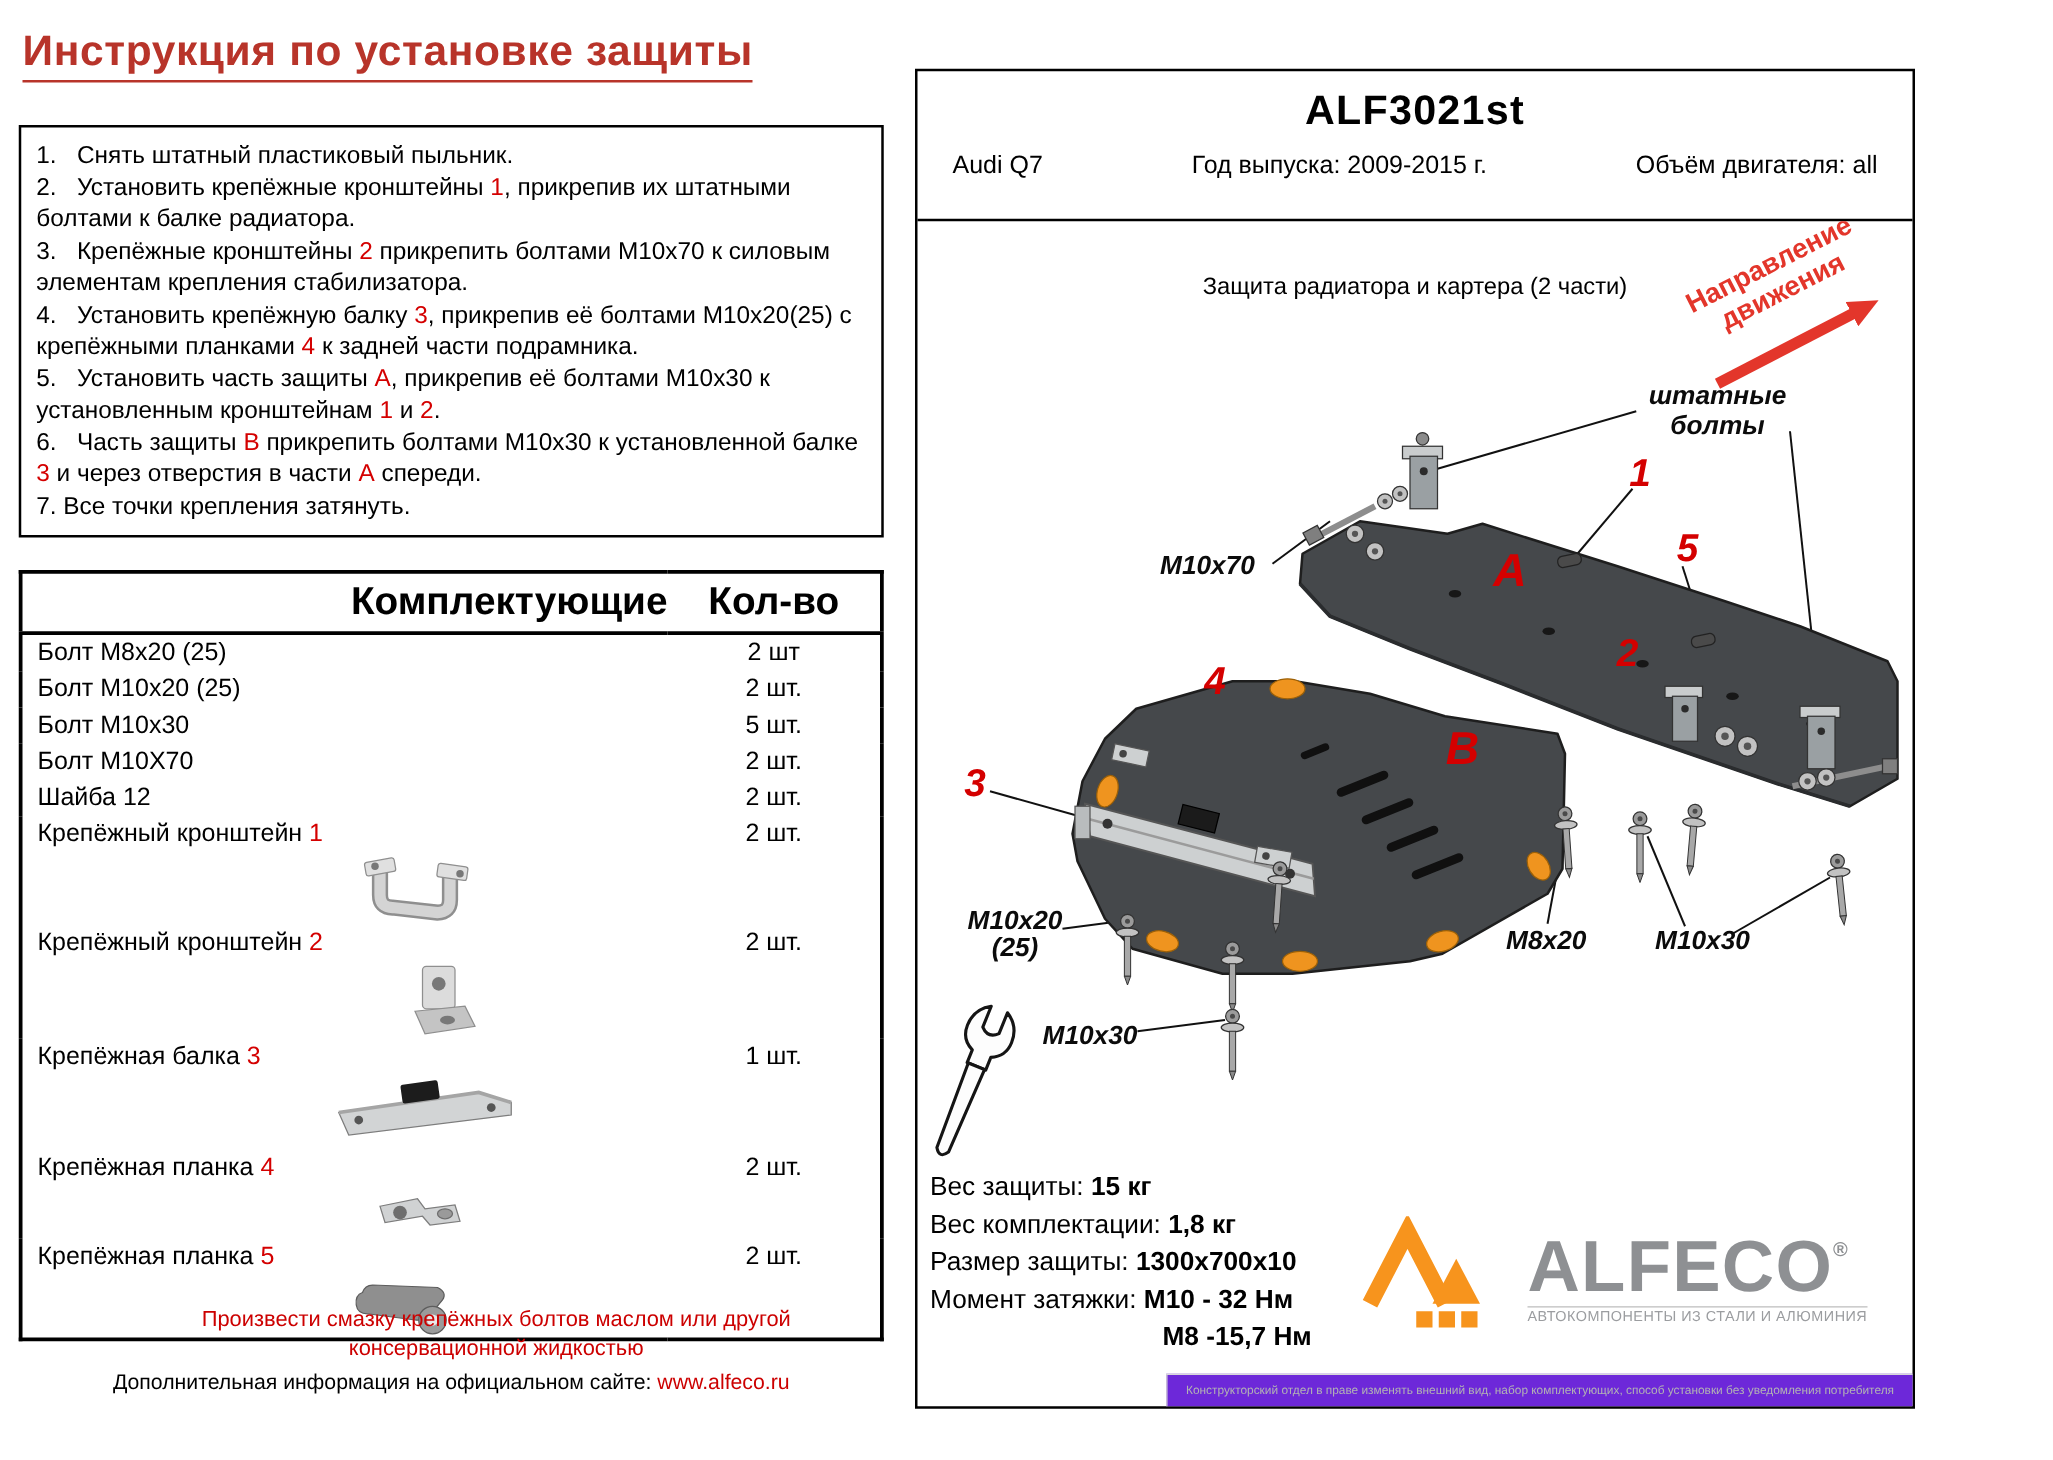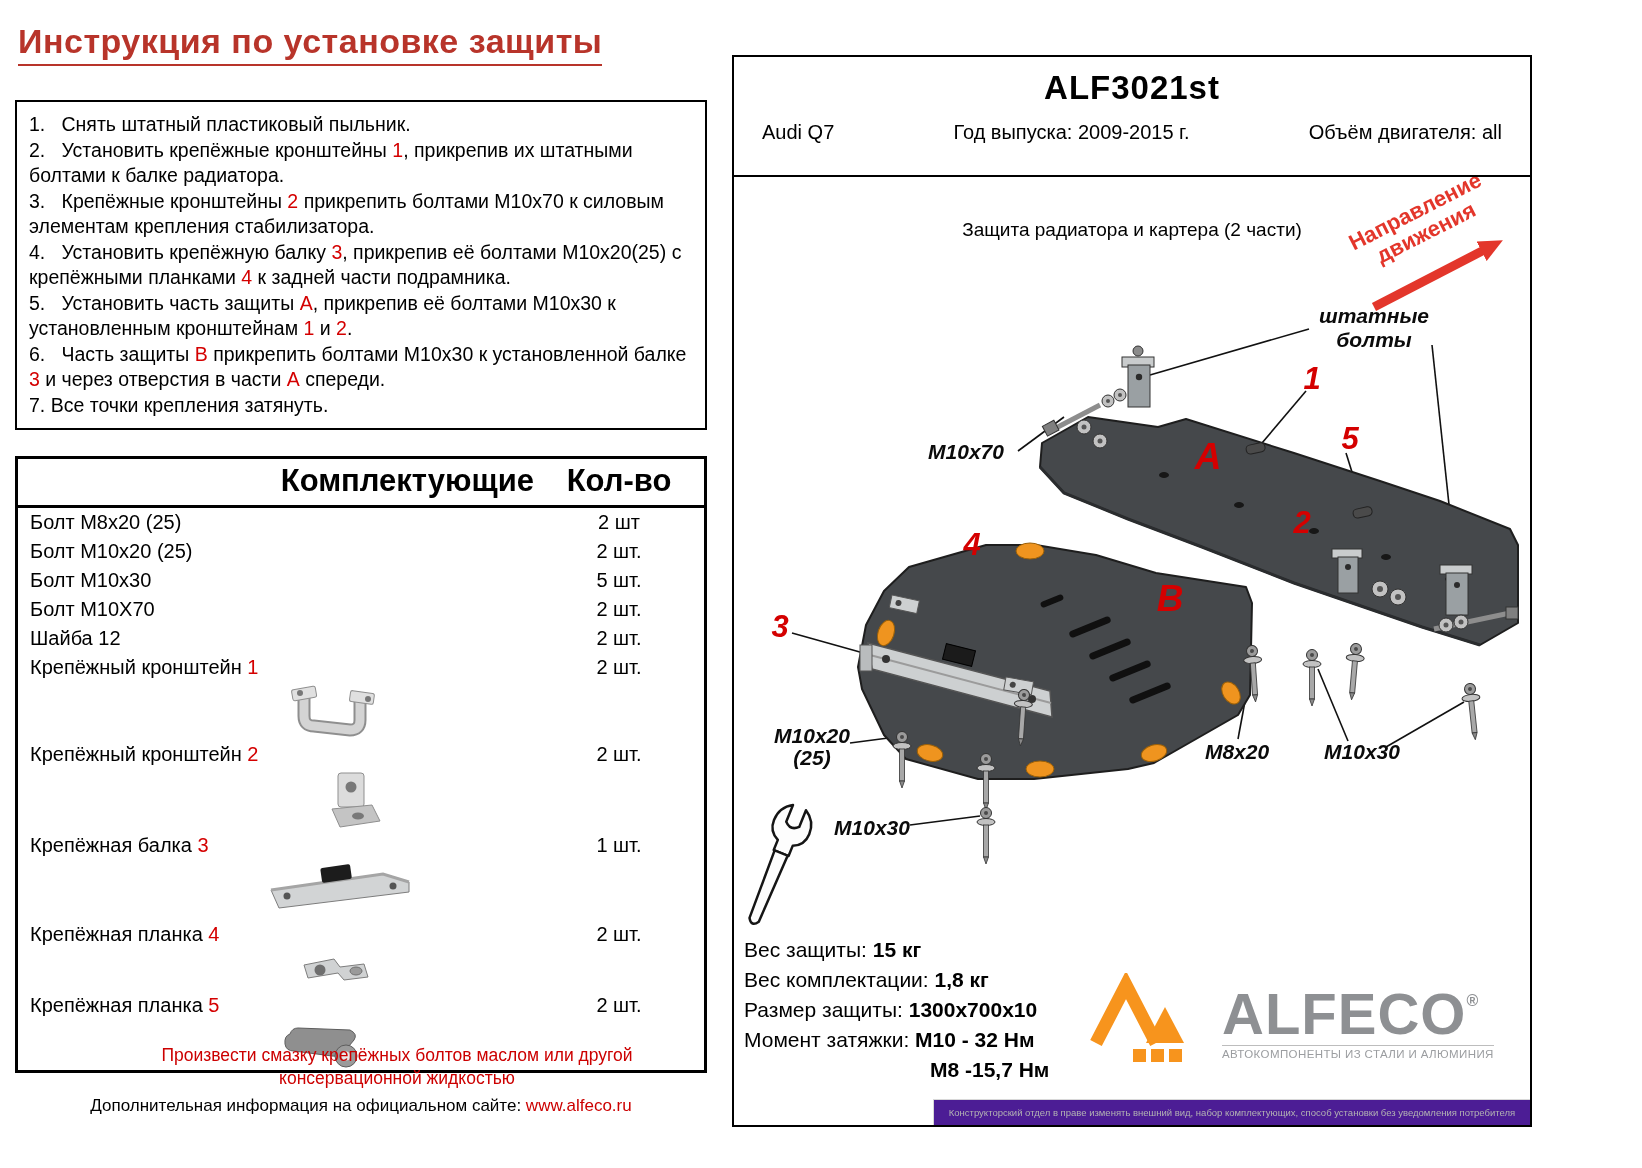--- a/index.html
+++ b/index.html
@@ -43,21 +43,21 @@
 
   #specs{position:absolute;left:10px;top:878px;font-size:21px;line-height:30px;}
   #specs b{font-weight:bold;}
   .indent{padding-left:186px;}
 
   #logo{position:absolute;left:352px;top:916px;display:flex;align-items:flex-start;gap:24px;}
   #alfeco-word{font-size:58px;font-weight:bold;color:#8e9093;letter-spacing:1px;line-height:56px;white-space:nowrap;}
   #alfeco-word sup{font-size:16px;vertical-align:28px;}
   .logo-rule{height:1px;background:#bdbdbd;margin:3px 0 2px 0;}
   #tagline{font-size:11.5px;color:#9b9da0;letter-spacing:.4px;white-space:nowrap;}
-  #disclaimer{position:absolute;right:0;bottom:0;width:596px;height:25px;line-height:25px;text-align:center;font-size:9.5px;color:#b3b3b3;border-top:1px solid #d8d8d8;border-left:1px solid #d8d8d8;background:#4c1d95;}
+  #disclaimer{position:absolute;right:0;bottom:0;width:596px;height:25px;line-height:25px;text-align:center;font-size:9.5px;color:#b3b3b3;border-top:1px solid #d8d8d8;border-left:1px solid #d8d8d8;background:#6d28d9;}
 </style>
 </head>
 <body>
 
 <div>
 
   <div id="title">Инструкция по установке защиты</div>
 
   <div id="instr">
     <p><span>1.   Снять штатный пластиковый пыльник.</span></p>

